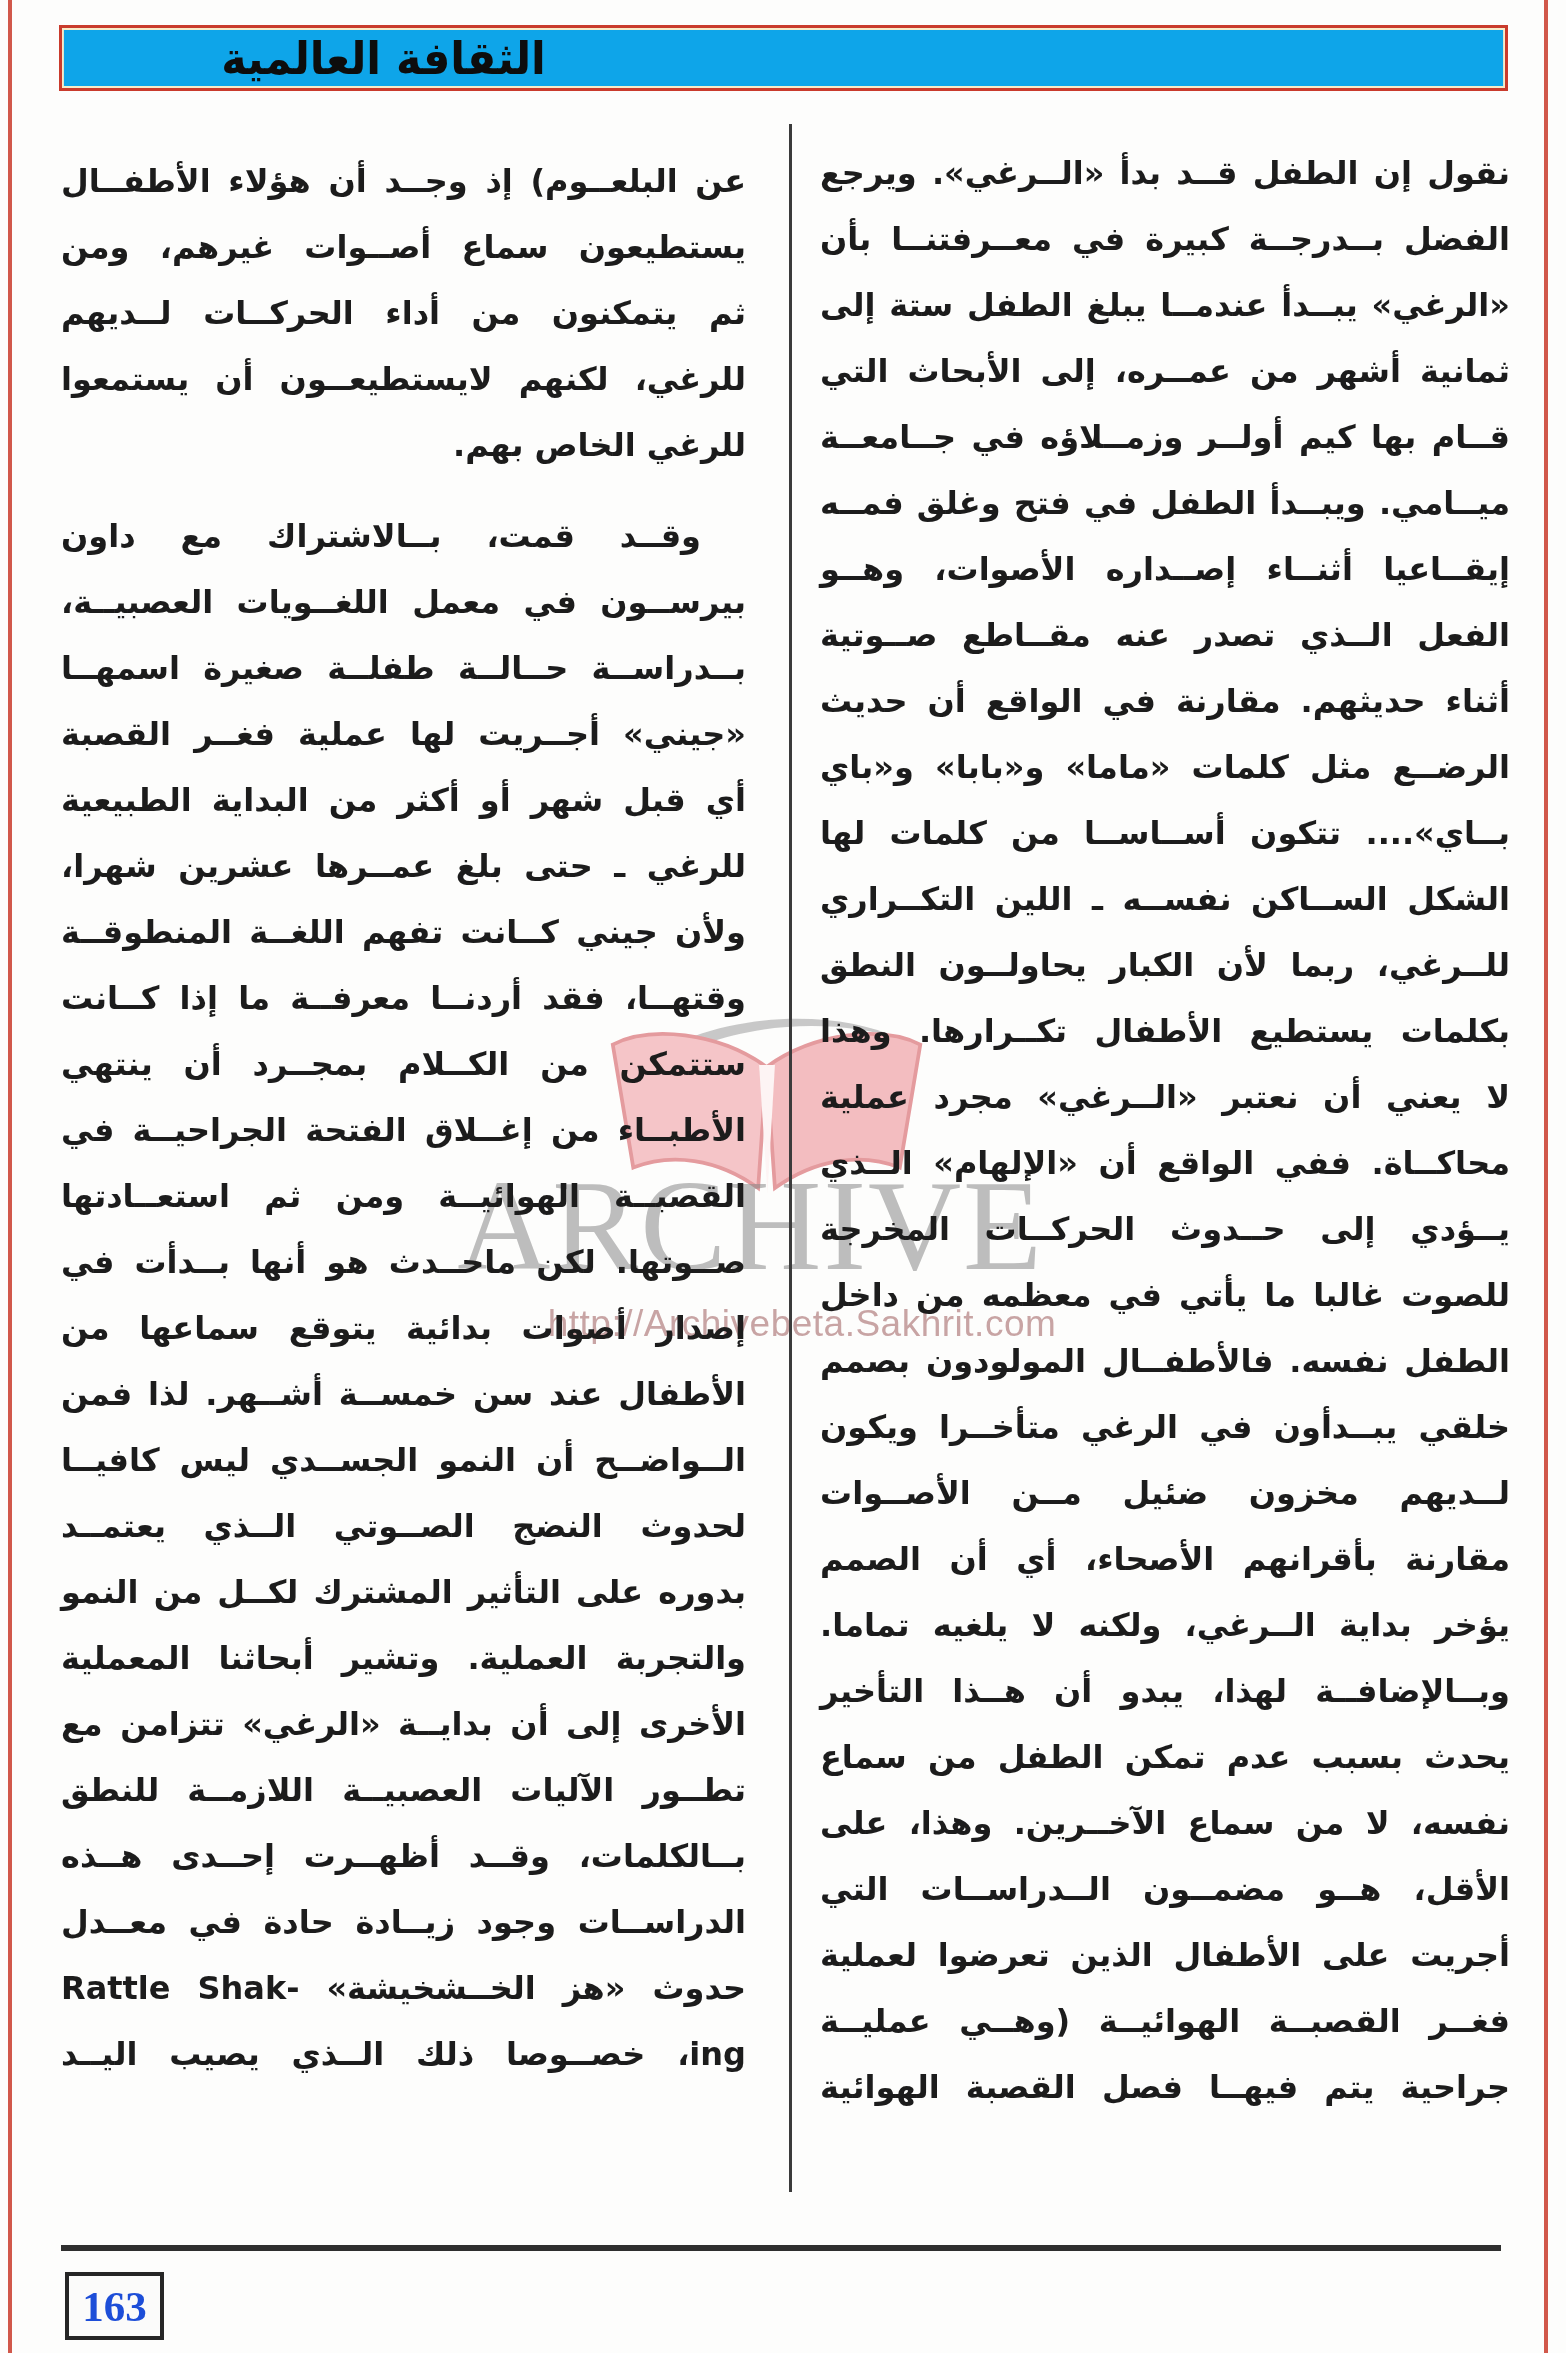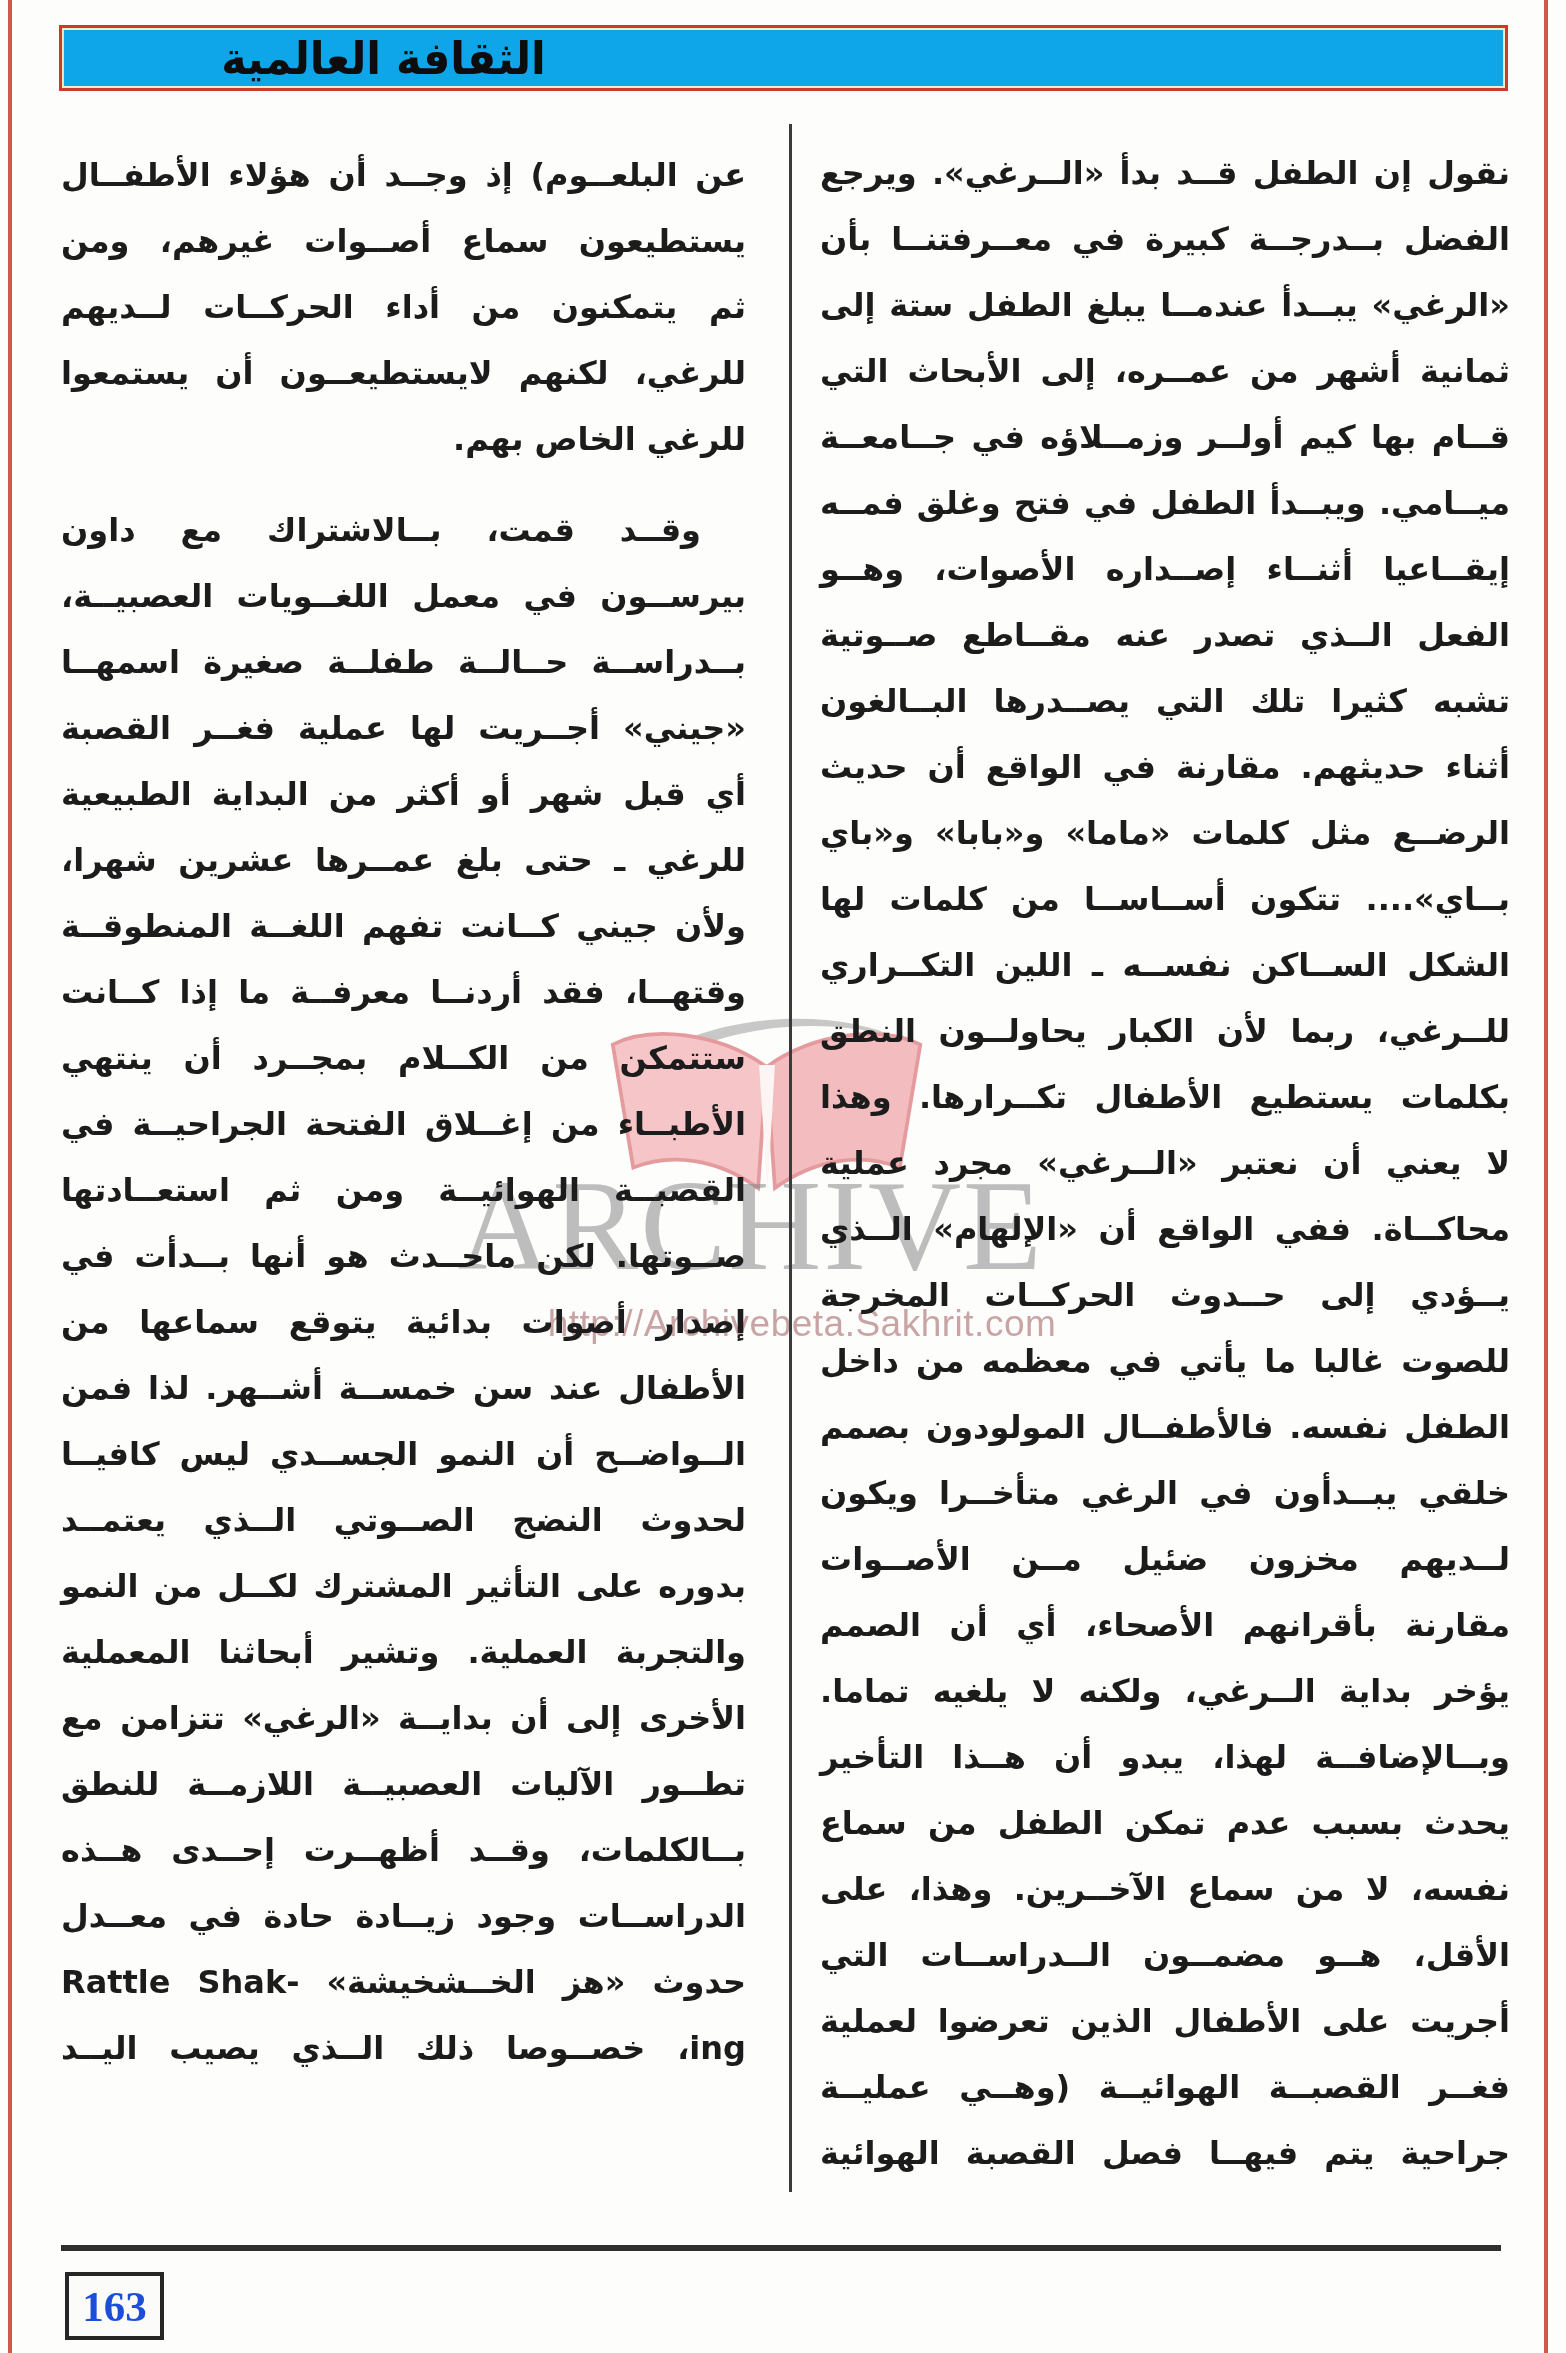--- a/index.html
+++ b/index.html
@@ -35,21 +35,21 @@
     transform:scaleY(1.05);
   }
   
   .column{
     position:absolute;
     direction:rtl;
     color:var(--ink);
     z-index:2;
   }
   #col-right{left:820px;top:140px;width:690px;}
-  #col-left{left:61px;top:142px;width:685px;}
+  #col-left{left:61px;top:148px;width:685px;}
   .line{
     height:66px;line-height:66px;
     font-size:32px;font-weight:bold;
     text-align:justify;text-align-last:justify;
     direction:rtl;
   }
   .line.short{text-align:right;text-align-last:right;}
   .para + .para{margin-top:25px;}
   .para.indent .line:first-child{padding-right:45px;}
   
@@ -106,21 +106,20 @@
 
 <div id="col-right" class="column">
     <div class="line">نقول إن الطفل قــد بدأ «الــرغي». ويرجع</div>
     <div class="line">الفضل بــدرجــة كبيرة في معــرفتنــا بأن</div>
     <div class="line">«الرغي» يبــدأ عندمــا يبلغ الطفل ستة إلى</div>
     <div class="line">ثمانية أشهر من عمــره، إلى الأبحاث التي</div>
     <div class="line">قــام بها كيم أولــر وزمــلاؤه في جــامعــة</div>
     <div class="line">ميــامي. ويبــدأ الطفل في فتح وغلق فمــه</div>
     <div class="line">إيقــاعيا أثنــاء إصــداره الأصوات، وهــو</div>
     <div class="line">الفعل الــذي تصدر عنه مقــاطع صــوتية</div>
-    <div class="line">تشبه كثيرا تلك التي يصــدرها البــالغون</div>
     <div class="line">أثناء حديثهم. مقارنة في الواقع أن حديث</div>
     <div class="line">الرضــع مثل كلمات «ماما» و«بابا» و«باي</div>
     <div class="line">بــاي».... تتكون أســاســا من كلمات لها</div>
     <div class="line">الشكل الســاكن نفســه ـ اللين التكــراري</div>
     <div class="line">للــرغي، ربما لأن الكبار يحاولــون النطق</div>
     <div class="line">بكلمات يستطيع الأطفال تكــرارها. وهذا</div>
     <div class="line">لا يعني أن نعتبر «الــرغي» مجرد عملية</div>
     <div class="line">محاكــاة. ففي الواقع أن «الإلهام» الــذي</div>
     <div class="line">يــؤدي إلى حــدوث الحركــات المخرجة</div>
     <div class="line">للصوت غالبا ما يأتي في معظمه من داخل</div>

